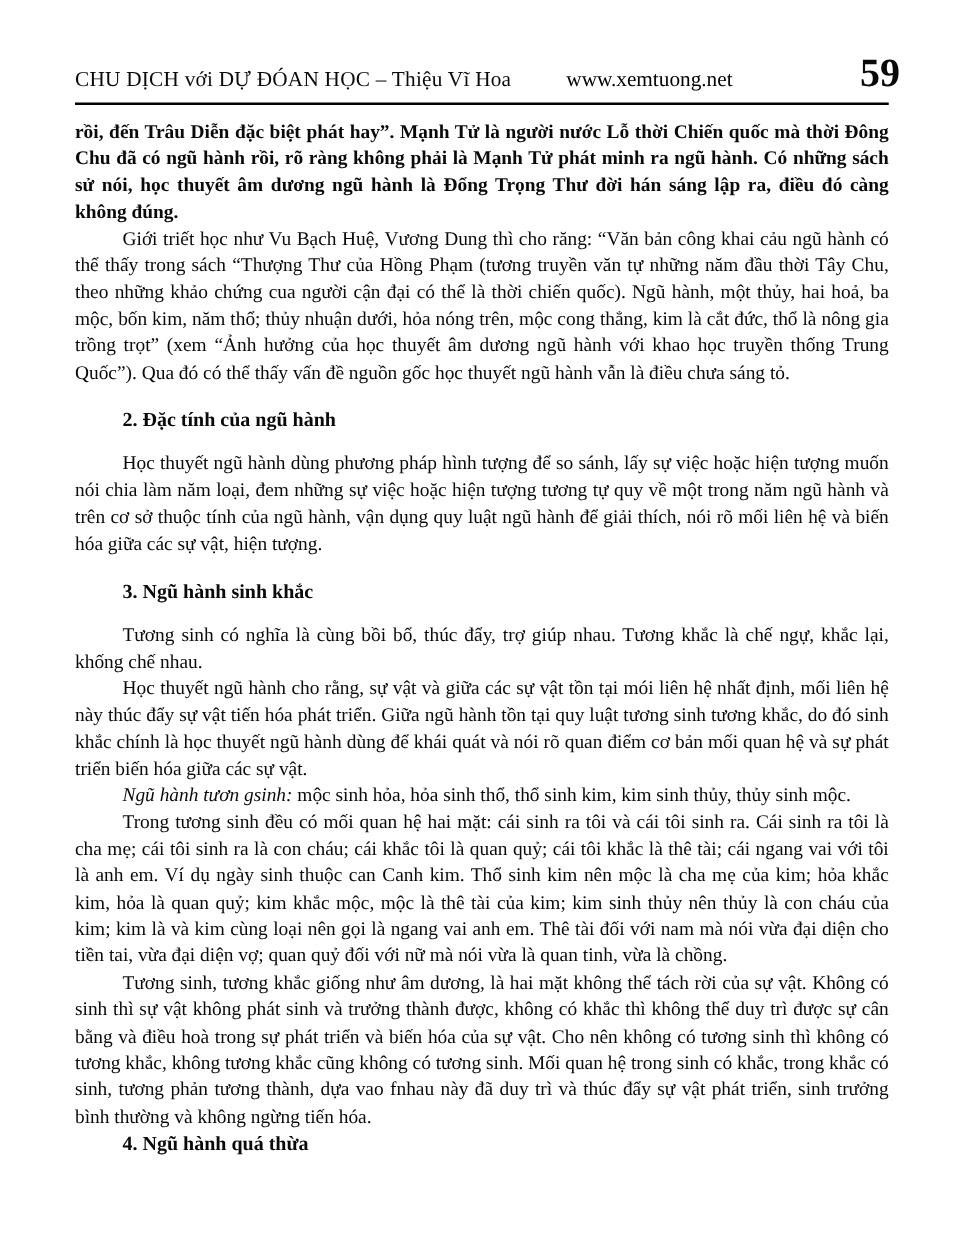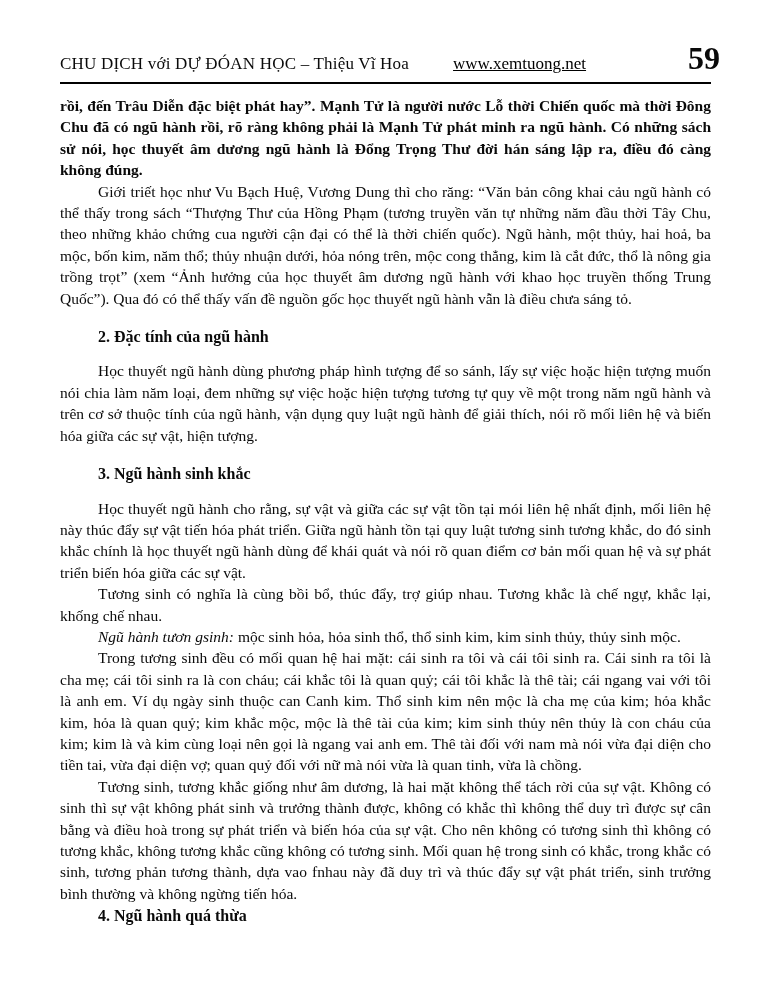--- a/index.html
+++ b/index.html
@@ -23,21 +23,20 @@
   }
   .header-title {
     flex: 1;
     font-size: 17px;
     letter-spacing: 0.2px;
     white-space: nowrap;
   }
   .header-link {
     font-size: 17px;
     color: #000000;
-    text-decoration: underline;
     margin-right: 58px;
     cursor: pointer;
   }
   .page-number {
     font-size: 32px;
     font-weight: bold;
     line-height: 1;
   }
   .body-text {
     margin-top: 11px;
@@ -76,21 +75,21 @@
     <a class="header-link">www.xemtuong.net</a>
     <span class="page-number">59</span>
   </div>
 
   <div class="body-text">
     <p class="no-indent">rồi, đến Trâu Diễn đặc biệt phát hay”. Mạnh Tử là người nước Lỗ thời Chiến quốc mà thời Đông Chu đã có ngũ hành rồi, rõ ràng không phải là Mạnh Tử phát minh ra ngũ hành. Có những sách sử nói, học thuyết âm dương ngũ hành là Đổng Trọng Thư đời hán sáng lập ra, điều đó càng không đúng.</p>
     <p>Giới triết học như Vu Bạch Huệ, Vương Dung thì cho răng:  “Văn bản công khai cảu ngũ hành có thể thấy trong sách “Thượng Thư của Hồng Phạm (tương truyền văn tự những năm đầu thời Tây Chu, theo những khảo chứng cua người cận đại có thể là thời chiến quốc). Ngũ hành, một thủy, hai hoả, ba mộc, bốn kim, năm thổ; thủy nhuận dưới, hỏa nóng trên, mộc cong thẳng, kim là cắt đức, thổ là nông gia trồng trọt” (xem “Ảnh hưởng của học thuyết âm dương ngũ hành với khao học truyền thống Trung Quốc”). Qua đó có thể thấy vấn đề nguồn gốc học thuyết ngũ hành vẫn là điều chưa sáng tỏ.</p>
     <div class="heading">2. Đặc tính của ngũ hành</div>
     <p>Học thuyết ngũ hành dùng phương pháp hình tượng để so sánh, lấy sự việc hoặc hiện tượng muốn nói chia làm năm loại, đem những sự việc hoặc hiện tượng tương tự quy về một trong năm ngũ hành và trên cơ sở thuộc tính của ngũ hành, vận dụng quy luật ngũ hành để giải thích, nói rõ mối liên hệ và biến hóa giữa các sự vật, hiện tượng.</p>
     <div class="heading">3. Ngũ hành sinh khắc</div>
+    <p>Tương sinh có nghĩa là cùng bồi bổ, thúc đẩy, trợ giúp nhau. Tương khắc là chế ngự, khắc lại, khống chế nhau.</p>
     <p>Học thuyết ngũ hành cho rằng, sự vật và giữa các sự vật tồn tại mói liên hệ nhất định, mối liên hệ này thúc đẩy sự vật tiến hóa phát triển. Giữa ngũ hành tồn tại quy luật tương sinh tương khắc, do đó sinh khắc chính là học thuyết ngũ hành dùng để khái quát và nói rõ quan điểm cơ bản mối quan hệ và sự phát triển biến hóa giữa các sự vật.</p>
-    <p>Tương sinh có nghĩa là cùng bồi bổ, thúc đẩy, trợ giúp nhau. Tương khắc là chế ngự, khắc lại, khống chế nhau.</p>
     <p><span class="lead-italic">Ngũ hành tươn gsinh:</span><span> mộc sinh hỏa, hỏa sinh thổ, thổ sinh kim, kim sinh thủy, thủy sinh mộc.</span></p>
     <p>Trong tương sinh đều có mối quan hệ hai mặt: cái sinh ra tôi và cái tôi sinh ra. Cái sinh ra tôi là cha mẹ; cái tôi sinh ra là con cháu; cái khắc tôi là quan quỷ; cái tôi khắc là thê tài; cái ngang vai với tôi là anh em. Ví dụ ngày sinh thuộc can Canh kim. Thổ sinh kim nên mộc là cha mẹ của kim; hỏa khắc kim, hỏa là quan quỷ; kim khắc mộc, mộc là thê tài của kim; kim sinh thủy nên thủy là con cháu của kim; kim là và kim cùng loại nên gọi là ngang vai anh em. Thê tài đối với nam mà nói vừa đại diện cho tiền tai, vừa đại diện vợ; quan quỷ đối với nữ mà nói vừa là quan tinh, vừa là chồng.</p>
     <p>Tương sinh, tương khắc giống như âm dương, là hai mặt không thể tách rời của sự vật. Không có sinh thì sự vật không phát sinh và trưởng thành được, không có khắc thì không thể duy trì được sự cân bằng và điều hoà trong sự phát triển và biến hóa của sự vật. Cho nên không có tương sinh thì không có tương khắc, không tương khắc cũng không có tương sinh. Mối quan hệ trong sinh có khắc, trong khắc có sinh, tương phản tương thành, dựa vao fnhau này đã duy trì và thúc đẩy sự vật phát triển, sinh trưởng bình thường và không ngừng tiến hóa.</p>
     <div class="heading tight">4. Ngũ hành quá thừa</div>
   </div>
 
 </div>
 
 </body></html>

